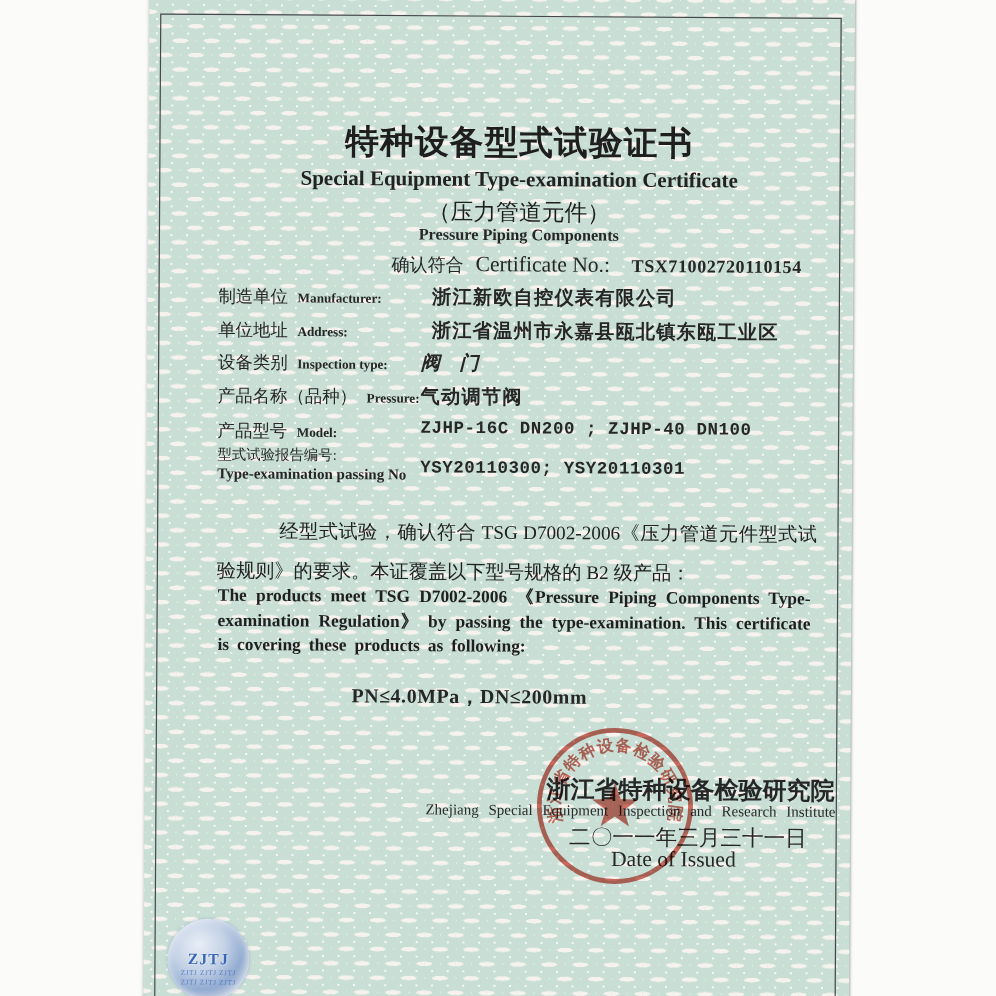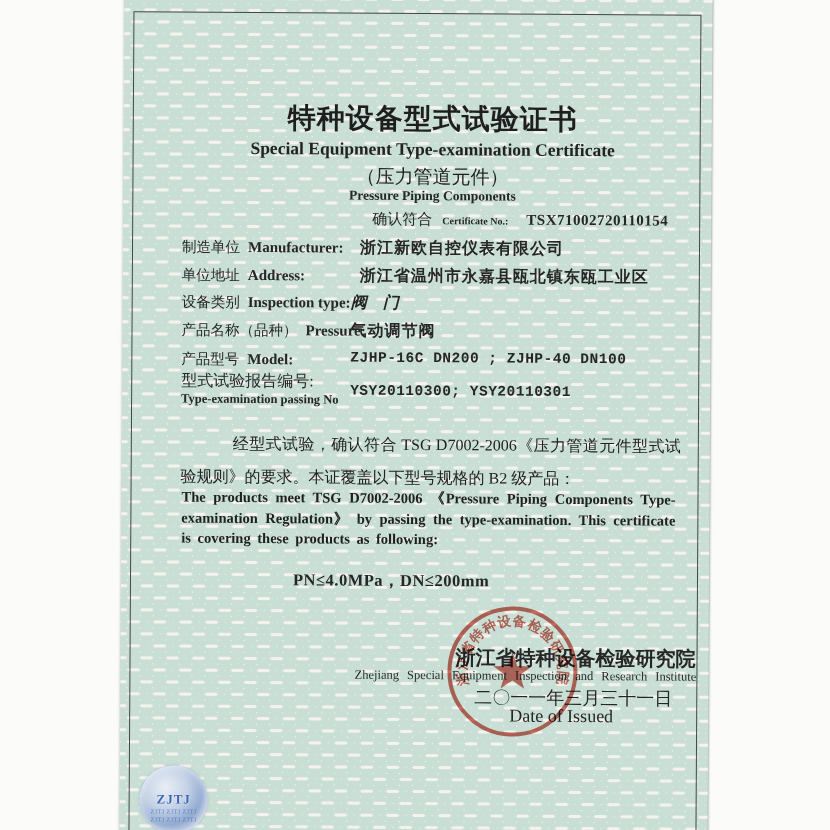--- a/index.html
+++ b/index.html
@@ -28,31 +28,31 @@
   .abs{position:absolute;}
   .centered{left:0; width:500px; text-align:center;}
 
   .title-cn{top:104px; font-size:28px; font-weight:bold; letter-spacing:1px; color:#1e1e1e;}
   .title-en{top:143px; font-size:17.5px; font-weight:bold; color:#222;}
   .sub-cn{top:168px; font-size:19px; color:#1e1e1e;}
   .sub-en{top:192px; font-size:13.5px; font-weight:bold;}
 
   .certno-row{top:214px; left:0; width:486px; text-align:right; white-space:nowrap;}
   .certno-row .cn{font-size:15px;}
-  .certno-row .en{font-size:10px; font-weight:bold; margin-left:6px;}
+  .certno-row .en{font-size:18px; font-weight:normal; margin-left:6px;}
   .certno-row .no{font-size:15px; font-weight:bold; letter-spacing:.5px; margin-left:14px;}
 
   .frow{left:0; width:500px; white-space:nowrap;}
   .flabel{position:absolute; left:0; top:0; white-space:nowrap;}
   .flabel .cn{font-size:14.5px;}
-  .flabel .en{font-size:15px; font-weight:bold; margin-left:4px;}
+  .flabel .en{font-size:11px; font-weight:bold; margin-left:4px;}
   .fvalue{position:absolute; left:169px; top:-1px; font-size:16px; font-weight:600; letter-spacing:1px; white-space:nowrap;}
   .fvalue.mono{font-weight:bold; font-size:14.5px; letter-spacing:.5px;}
   .stack .cn,.stack .en{display:block; margin-left:0;}
-  .stack .cn{font-size:16px;}
+  .stack .cn{font-size:12px;}
   .stack .en{font-size:12.5px;}
 
   .para-cn{top:432px; left:0; width:500px; font-size:16px; line-height:33px;
     text-indent:52px; text-align:justify; font-weight:500; color:#212121;}
   .para-en{top:492px; left:1px; width:494px; font-size:14.5px; font-weight:bold;
     line-height:20.5px; text-align:justify; word-spacing:3px; color:#1f1f1f;}
   .para-en::after{content:""; display:inline-block; width:38%;}
   .spec{top:574px; left:113px; font-size:16.5px; font-weight:bold; letter-spacing:.5px;}
 
   .issuer-cn{top:648px; left:396px; transform:translateX(-50%); font-size:20px; font-weight:bold; white-space:nowrap;}

